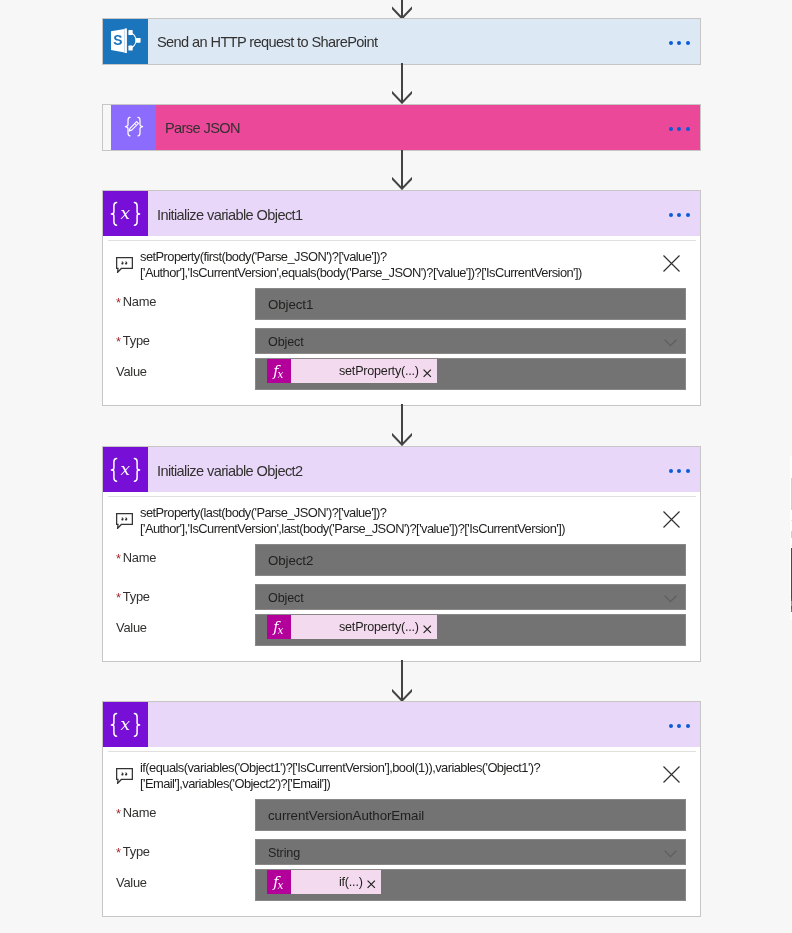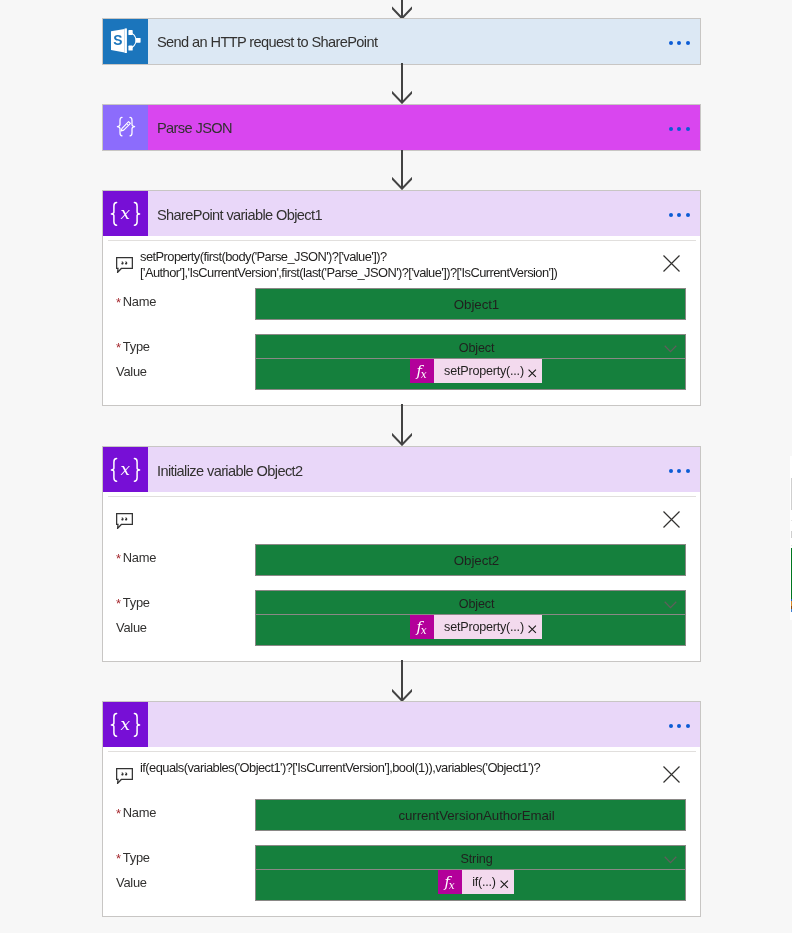--- a/index.html
+++ b/index.html
@@ -37,39 +37,39 @@
   
   .comment{display:flex;align-items:flex-start;padding:11.5px 11px 4px 11px;position:relative;}
   .comment .bubble{flex:0 0 17px;margin-top:9px;margin-left:2px;}
   .comment .ctext{font-size:12.9px;color:#201f1e;line-height:16.4px;margin-left:7px;padding-top:1px;letter-spacing:-0.56px;white-space:nowrap;}
   .comment .close{position:absolute;right:20.5px;top:18.5px;}
 
   
   .frow{display:flex;align-items:center;padding:0 14px 0 11px;height:32px;position:absolute;left:0;right:0;}
   .flabel{width:141px;flex:0 0 141px;font-size:12.9px;color:#323130;padding-left:2px;box-sizing:border-box;letter-spacing:-0.25px;position:relative;top:-3px;}
   .flabel .req{color:#a4262c;font-size:12.9px;margin-right:2px;position:relative;top:1px;}
-  .fctl{flex:1;height:32px;border:1px solid #8a8886;background:#15803d;box-sizing:border-box;
-        display:flex;align-items:center;position:relative;justify-content:center;}
+  .fctl{flex:1;height:32px;border:1px solid #8a8886;background:#737373;box-sizing:border-box;
+        display:flex;align-items:center;position:relative;}
   .frow.r1{top:52px;}
-  .frow.r2{top:102px;height:18px;}
+  .frow.r2{top:96px;height:18px;}
   .frow.r2 .flabel{top:-1px;}
   .frow.r2 .val{font-size:12.6px;letter-spacing:-0.15px;position:relative;top:1px;}
   .frow.r2 .fctl{height:26px;}
   .frow.r3{top:122px;}
   .card-body{position:relative;height:169px;}
   .fctl .val{font-size:13.3px;color:#201f1e;padding-left:12px;letter-spacing:-0.08px;}
   .fctl .chev{position:absolute;right:8px;top:50%;margin-top:1.5px;transform:translateY(-50%);line-height:0;}
 
   
   .token{display:flex;align-items:center;height:24px;margin-left:11px;position:relative;top:-3px;}
   .token .fx{width:24px;height:24px;background:#b3009a;display:flex;align-items:center;justify-content:center;}
   .token .fx span{font-family:"DejaVu Serif",serif;font-style:italic;font-size:14.5px;color:#fff;line-height:1;position:relative;top:0.5px;}
   .token .fx em{font-family:"DejaVu Serif",serif;font-style:italic;font-size:10.5px;color:#fff;line-height:1;position:relative;top:3px;left:-1.2px;}
   .token .pill{height:24px;background:#f3daee;display:flex;align-items:center;padding:0 5px 0 10px;box-sizing:border-box;}
-  .token .pill .tname{font-size:12.6px;color:#201f1e;letter-spacing:-0.22px;}
+  .token .pill .tname{font-size:12.6px;color:#201f1e;letter-spacing:-0.22px;margin-left:38px;}
   .token .pill .tx{margin-left:4.5px;display:flex;align-items:center;line-height:0;position:relative;top:2.5px;}
 </style>
 </head>
 <body>
 
 <div class="canvas" id="canvas">
 
   <div class="side-sliver">
     <div class="sl-block" style="top:22px;height:32px;"></div>
     <div class="sl-line" style="top:64px;"></div>
@@ -109,21 +109,21 @@
   </div>
 
   <div class="arrow" style="top:63px;height:41px;">
     <svg width="20" height="41" viewBox="0 0 20 41">
       <path d="M10 0 L10 39.5" stroke="#434343" stroke-width="2" fill="none"></path>
       <path d="M0.2 29.5 L10 39.7 L19.8 29.5" stroke="#434343" stroke-width="2" fill="none" stroke-linecap="square"></path>
     </svg>
   </div>
 
   <div class="card collapsed" style="top:103.5px;height:47px;">
-    <div class="card-head" style="background:#d946ef;">
+    <div class="card-head" style="background:#ec4899;margin-left:8px;">
       <div class="card-icon" style="background:#8c6cfc;">
         <svg width="30" height="30" viewBox="0 0 30 30">
           <path d="M11.0 5.4 C9.3 5.4 9.0 6.9 9.0 8.5 L9.0 12.5 C9.0 13.8 7.6 14.4 6.4 14.6 C7.6 14.8 9.0 15.4 9.0 16.7 L9.0 20.7 C9.0 22.3 9.3 23.8 11.0 23.8" stroke="#ffffff" stroke-width="1.25" fill="none" stroke-linecap="round" stroke-linejoin="round"></path>
           <path d="M19.0 5.4 C20.7 5.4 21.0 6.9 21.0 8.5 L21.0 12.5 C21.0 13.8 22.4 14.4 23.6 14.6 C22.4 14.8 21.0 15.4 21.0 16.7 L21.0 20.7 C21.0 22.3 20.7 23.8 19.0 23.8" stroke="#ffffff" stroke-width="1.25" fill="none" stroke-linecap="round" stroke-linejoin="round"></path>
           <path d="M17.6 9.6 L19.4 11.4 L12.7 18.1 L10.1 19.0 L11.0 16.4 Z" stroke="#ffffff" stroke-width="1.15" fill="none" stroke-linejoin="round"></path>
           <path d="M15.6 11.6 L17.4 13.4" stroke="#ffffff" stroke-width="0.85" fill="none"></path>
         </svg>
       </div>
       <div class="card-title">Parse JSON</div>
       <div class="card-menu">
@@ -143,40 +143,40 @@
 
   <div class="card expanded" style="top:190px;height:216px;">
     <div class="card-head" style="background:#e9d7f9;">
       <div class="card-icon" style="background:#770fd6;">
         <svg width="35" height="26" viewBox="0 0 35 26">
           <path d="M8.6 1.6 C6.2 1.6 5.9 3.3 5.9 5.0 L5.9 11.3 C5.9 12.4 4.5 12.8 3.4 12.9 C4.5 13.0 5.9 13.4 5.9 14.5 L5.9 20.8 C5.9 22.5 6.2 24.2 8.6 24.2" stroke="#ffffff" stroke-width="1.5" fill="none" stroke-linecap="round" stroke-linejoin="round"></path>
           <path d="M26.4 1.6 C28.8 1.6 29.1 3.3 29.1 5.0 L29.1 11.3 C29.1 12.4 30.5 12.8 31.6 12.9 C30.5 13.0 29.1 13.4 29.1 14.5 L29.1 20.8 C29.1 22.5 28.8 24.2 26.4 24.2" stroke="#ffffff" stroke-width="1.5" fill="none" stroke-linecap="round" stroke-linejoin="round"></path>
           <text x="17.3" y="17.9" text-anchor="middle" font-family="'DejaVu Serif',serif" font-style="italic" font-size="17" fill="#ffffff">x</text>
         </svg>
       </div>
-      <div class="card-title">SharePoint variable Object1</div>
+      <div class="card-title">Initialize variable Object1</div>
       <div class="card-menu">
           <i></i>
           <i></i>
           <i></i>
         </div>
     </div>
     <div class="card-body">
       <div class="divider"></div>
       <div class="comment">
         <div class="bubble">
           <svg width="17" height="16" viewBox="0 0 17 16">
             <path d="M0.65 0.65 H16.35 V11.45 H5.3 L1.6 15.4 L2.0 11.45 H0.65 Z" fill="none" stroke="#333333" stroke-width="1.25" stroke-linejoin="miter"></path>
             <path d="M5.6 4.3 C7.1 4.5 7.6 5.35 7.6 6.2 C7.6 7.1 7.05 7.6 6.4 7.6 C5.75 7.6 5.3 7.1 5.3 6.5 C5.3 5.9 5.75 5.5 6.35 5.45 C6.25 5.05 5.9 4.7 5.35 4.6 Z" fill="#333333"></path>
             <path d="M9.3 4.3 C10.8 4.5 11.3 5.35 11.3 6.2 C11.3 7.1 10.75 7.6 10.1 7.6 C9.45 7.6 9.0 7.1 9.0 6.5 C9.0 5.9 9.45 5.5 10.05 5.45 C9.95 5.05 9.6 4.7 9.05 4.6 Z" fill="#333333"></path>
           </svg>
         </div>
         <div class="ctext">
           <div>setProperty(first(body('Parse_JSON')?['value'])?</div>
-          <div>['Author'],'IsCurrentVersion',first(last('Parse_JSON')?['value'])?['IsCurrentVersion'])</div>
+          <div>['Author'],'IsCurrentVersion',equals(body('Parse_JSON')?['value'])?['IsCurrentVersion'])</div>
         </div>
         <div class="close">
           <svg width="17" height="17" viewBox="0 0 17 17">
             <path d="M0.5 0.5 L16.5 16.5 M16.5 0.5 L0.5 16.5" stroke="#323130" stroke-width="1.15" fill="none"></path>
           </svg>
         </div>
       </div>
       <div class="frow r1">
         <div class="flabel"><span class="req">*</span><span>Name</span></div>
         <div class="fctl">
@@ -242,20 +242,24 @@
     <div class="card-body">
       <div class="divider"></div>
       <div class="comment">
         <div class="bubble">
           <svg width="17" height="16" viewBox="0 0 17 16">
             <path d="M0.65 0.65 H16.35 V11.45 H5.3 L1.6 15.4 L2.0 11.45 H0.65 Z" fill="none" stroke="#333333" stroke-width="1.25" stroke-linejoin="miter"></path>
             <path d="M5.6 4.3 C7.1 4.5 7.6 5.35 7.6 6.2 C7.6 7.1 7.05 7.6 6.4 7.6 C5.75 7.6 5.3 7.1 5.3 6.5 C5.3 5.9 5.75 5.5 6.35 5.45 C6.25 5.05 5.9 4.7 5.35 4.6 Z" fill="#333333"></path>
             <path d="M9.3 4.3 C10.8 4.5 11.3 5.35 11.3 6.2 C11.3 7.1 10.75 7.6 10.1 7.6 C9.45 7.6 9.0 7.1 9.0 6.5 C9.0 5.9 9.45 5.5 10.05 5.45 C9.95 5.05 9.6 4.7 9.05 4.6 Z" fill="#333333"></path>
           </svg>
         </div>
+        <div class="ctext">
+          <div>setProperty(last(body('Parse_JSON')?['value'])?</div>
+          <div>['Author'],'IsCurrentVersion',last(body('Parse_JSON')?['value'])?['IsCurrentVersion'])</div>
+        </div>
         <div class="close">
           <svg width="17" height="17" viewBox="0 0 17 17">
             <path d="M0.5 0.5 L16.5 16.5 M16.5 0.5 L0.5 16.5" stroke="#323130" stroke-width="1.15" fill="none"></path>
           </svg>
         </div>
       </div>
       <div class="frow r1">
         <div class="flabel"><span class="req">*</span><span>Name</span></div>
         <div class="fctl">
             <span class="val">Object2</span>
@@ -321,20 +325,21 @@
       <div class="comment">
         <div class="bubble">
           <svg width="17" height="16" viewBox="0 0 17 16">
             <path d="M0.65 0.65 H16.35 V11.45 H5.3 L1.6 15.4 L2.0 11.45 H0.65 Z" fill="none" stroke="#333333" stroke-width="1.25" stroke-linejoin="miter"></path>
             <path d="M5.6 4.3 C7.1 4.5 7.6 5.35 7.6 6.2 C7.6 7.1 7.05 7.6 6.4 7.6 C5.75 7.6 5.3 7.1 5.3 6.5 C5.3 5.9 5.75 5.5 6.35 5.45 C6.25 5.05 5.9 4.7 5.35 4.6 Z" fill="#333333"></path>
             <path d="M9.3 4.3 C10.8 4.5 11.3 5.35 11.3 6.2 C11.3 7.1 10.75 7.6 10.1 7.6 C9.45 7.6 9.0 7.1 9.0 6.5 C9.0 5.9 9.45 5.5 10.05 5.45 C9.95 5.05 9.6 4.7 9.05 4.6 Z" fill="#333333"></path>
           </svg>
         </div>
         <div class="ctext">
           <div>if(equals(variables('Object1')?['IsCurrentVersion'],bool(1)),variables('Object1')?</div>
+          <div>['Email'],variables('Object2')?['Email'])</div>
         </div>
         <div class="close">
           <svg width="17" height="17" viewBox="0 0 17 17">
             <path d="M0.5 0.5 L16.5 16.5 M16.5 0.5 L0.5 16.5" stroke="#323130" stroke-width="1.15" fill="none"></path>
           </svg>
         </div>
       </div>
       <div class="frow r1">
         <div class="flabel"><span class="req">*</span><span>Name</span></div>
         <div class="fctl">

